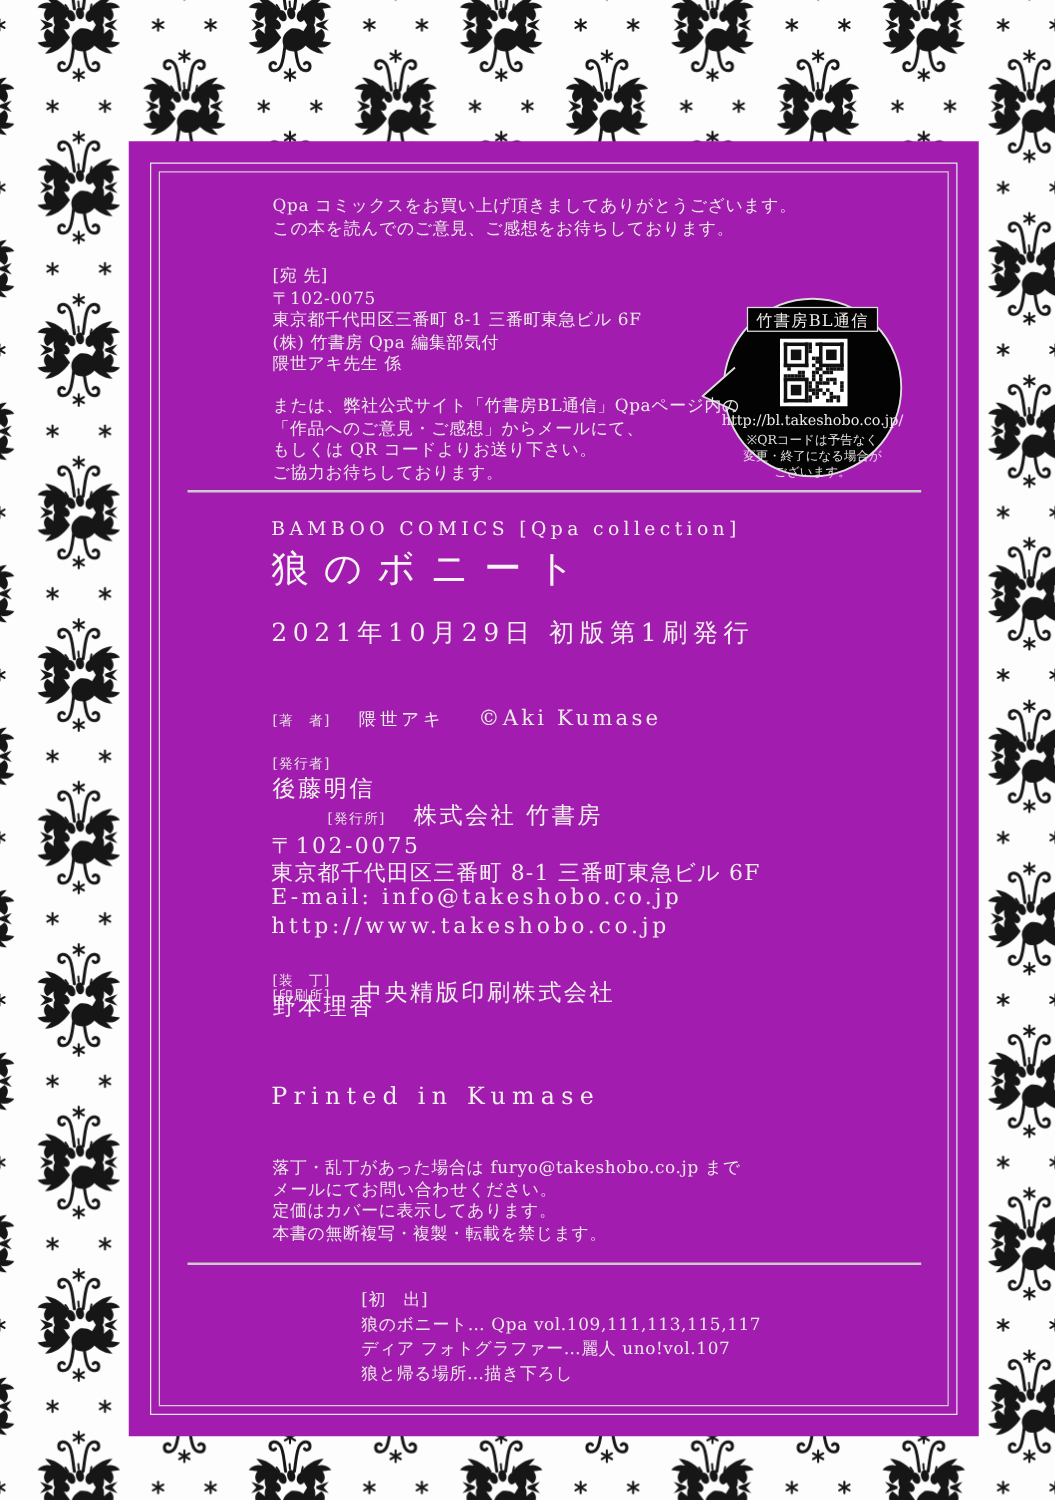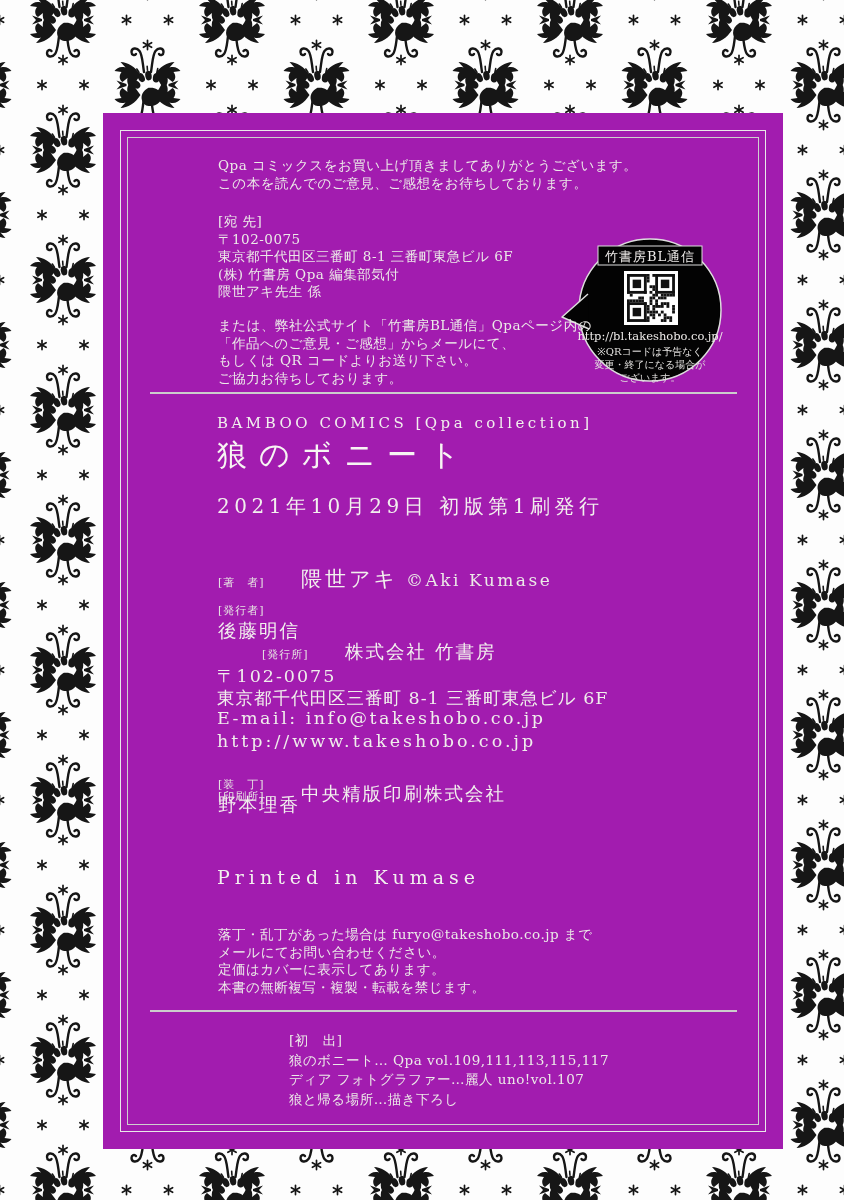--- a/index.html
+++ b/index.html
@@ -22,25 +22,25 @@
   .thanks{left:115px;top:44px;}
   .recipient{left:115px;top:100px;}
   .feedback{left:115px;top:204px;}
   .sep{position:absolute;height:1.5px;background:#cccccc;left:47px;width:587px;}
   .sep1{top:279px;}
   .sep2{top:897px;}
   .imprint{left:114px;top:301px;font-size:15px;letter-spacing:3.5px;color:#f2f0ee;}
   .booktitle{left:114px;top:322px;font-size:30px;letter-spacing:12px;color:#f7f5f3;}
   .edition{left:114px;top:380px;font-size:20px;letter-spacing:4.5px;color:#f2f0ee;}
   .row{position:absolute;display:flex;align-items:baseline;white-space:nowrap;}
-  .lbl{flex:none;width:83px;font-size:11px;letter-spacing:1px;color:#e6e4e2;}
+  .lbl{flex:none;width:69px;font-size:11px;letter-spacing:1px;color:#e6e4e2;}
   .val{font-size:18.5px;letter-spacing:2px;color:#f2f0ee;}
   .row-author{left:115px;top:452px;}
-  .row-author .val{font-size:21px;letter-spacing:3px;}
-  .copyright{font-size:17px;letter-spacing:2.5px;margin-left:8px;color:#eceae8;}
+  .row-author .val{font-size:14px;letter-spacing:3px;}
+  .copyright{font-size:17px;letter-spacing:2.5px;margin-left:27px;color:#eceae8;}
   .row-pubperson{left:115px;top:490px;flex-direction:column;}
   .row-pubco{left:115px;top:526px;margin-left:44px;}
   .plain-lg{font-size:17.5px;letter-spacing:2px;color:#f0eeec;}
   .postal{left:114px;top:551px;}
   .addr2{left:114px;top:573px;letter-spacing:1px;}
   .email{left:114px;top:595px;letter-spacing:2.5px;}
   .web{left:114px;top:618px;letter-spacing:3px;}
   .row-designer{left:115px;top:664px;flex-direction:column;}
   .row-printer{left:115px;top:668px;}
   .printed{left:114px;top:753px;font-size:19px;letter-spacing:5px;color:#f2f0ee;}

